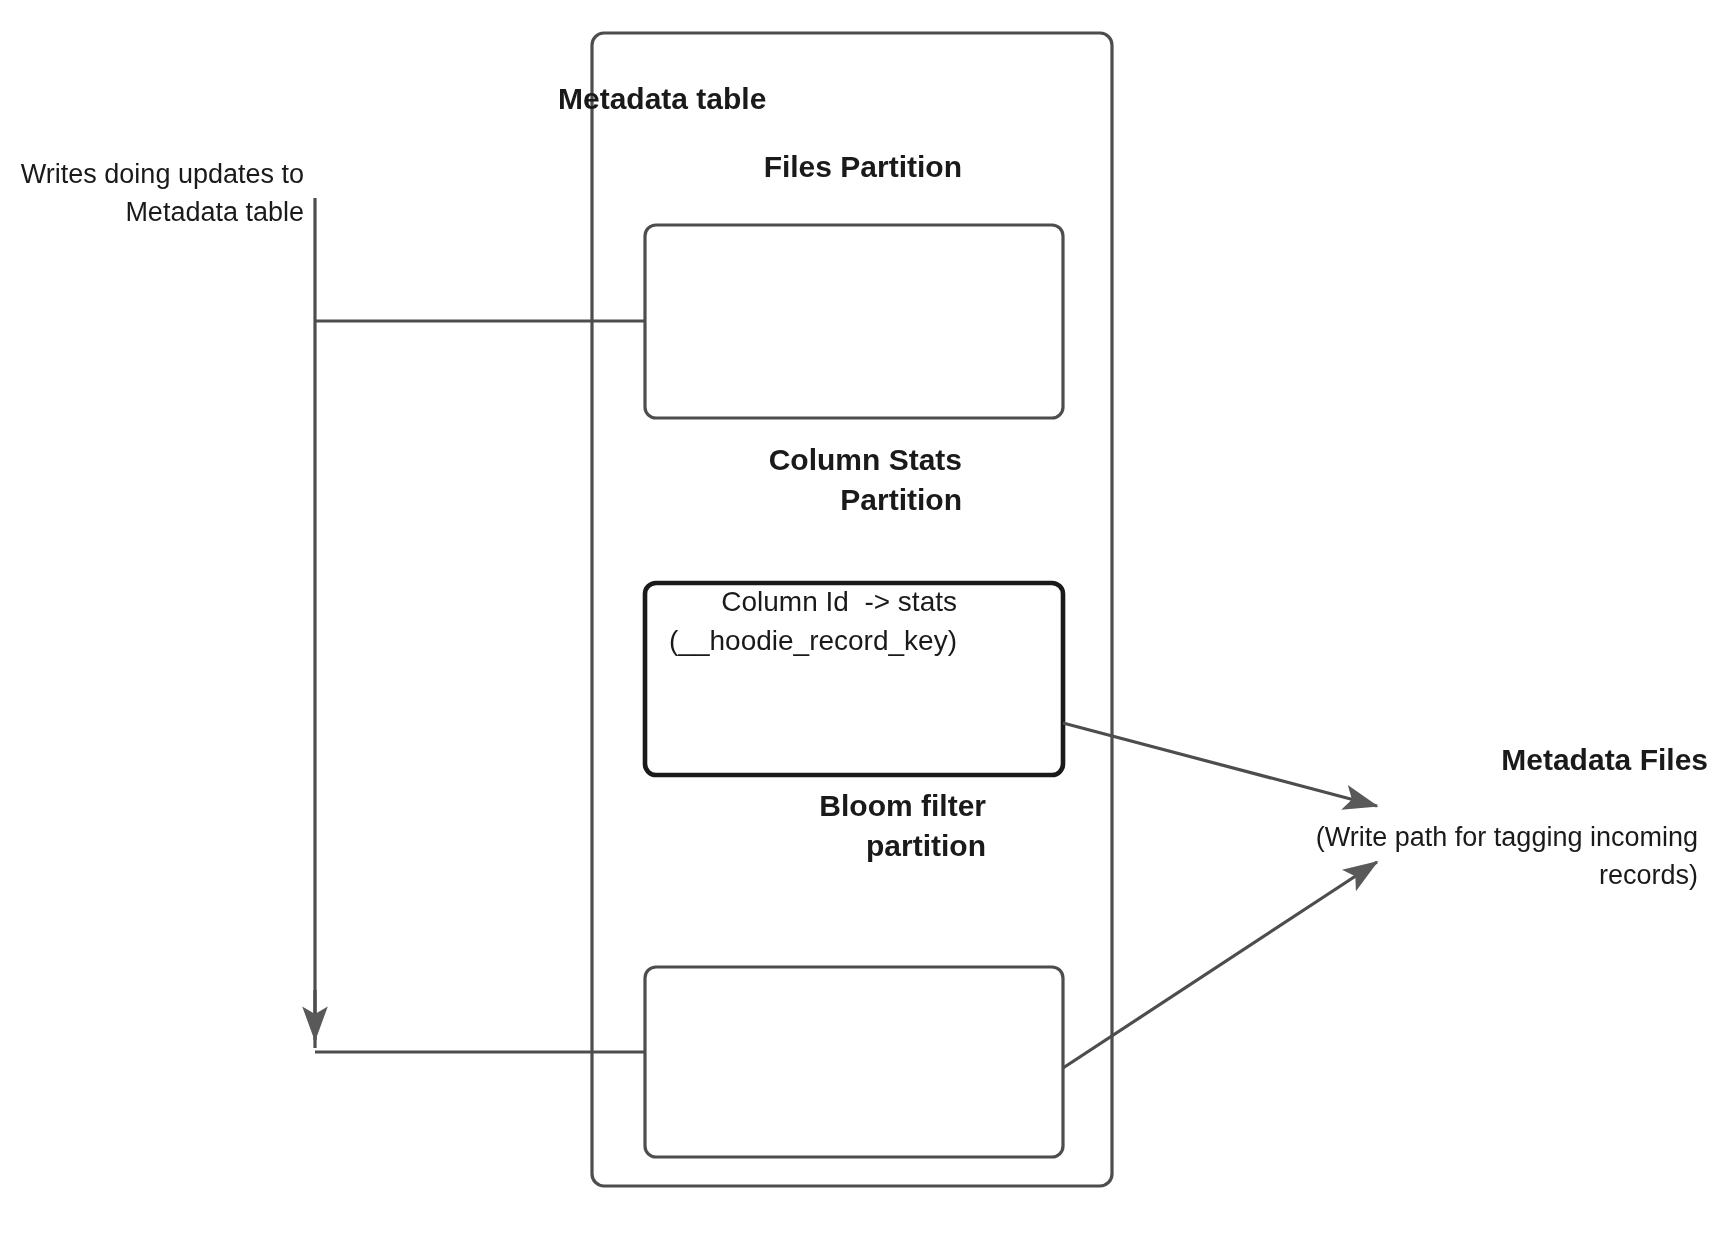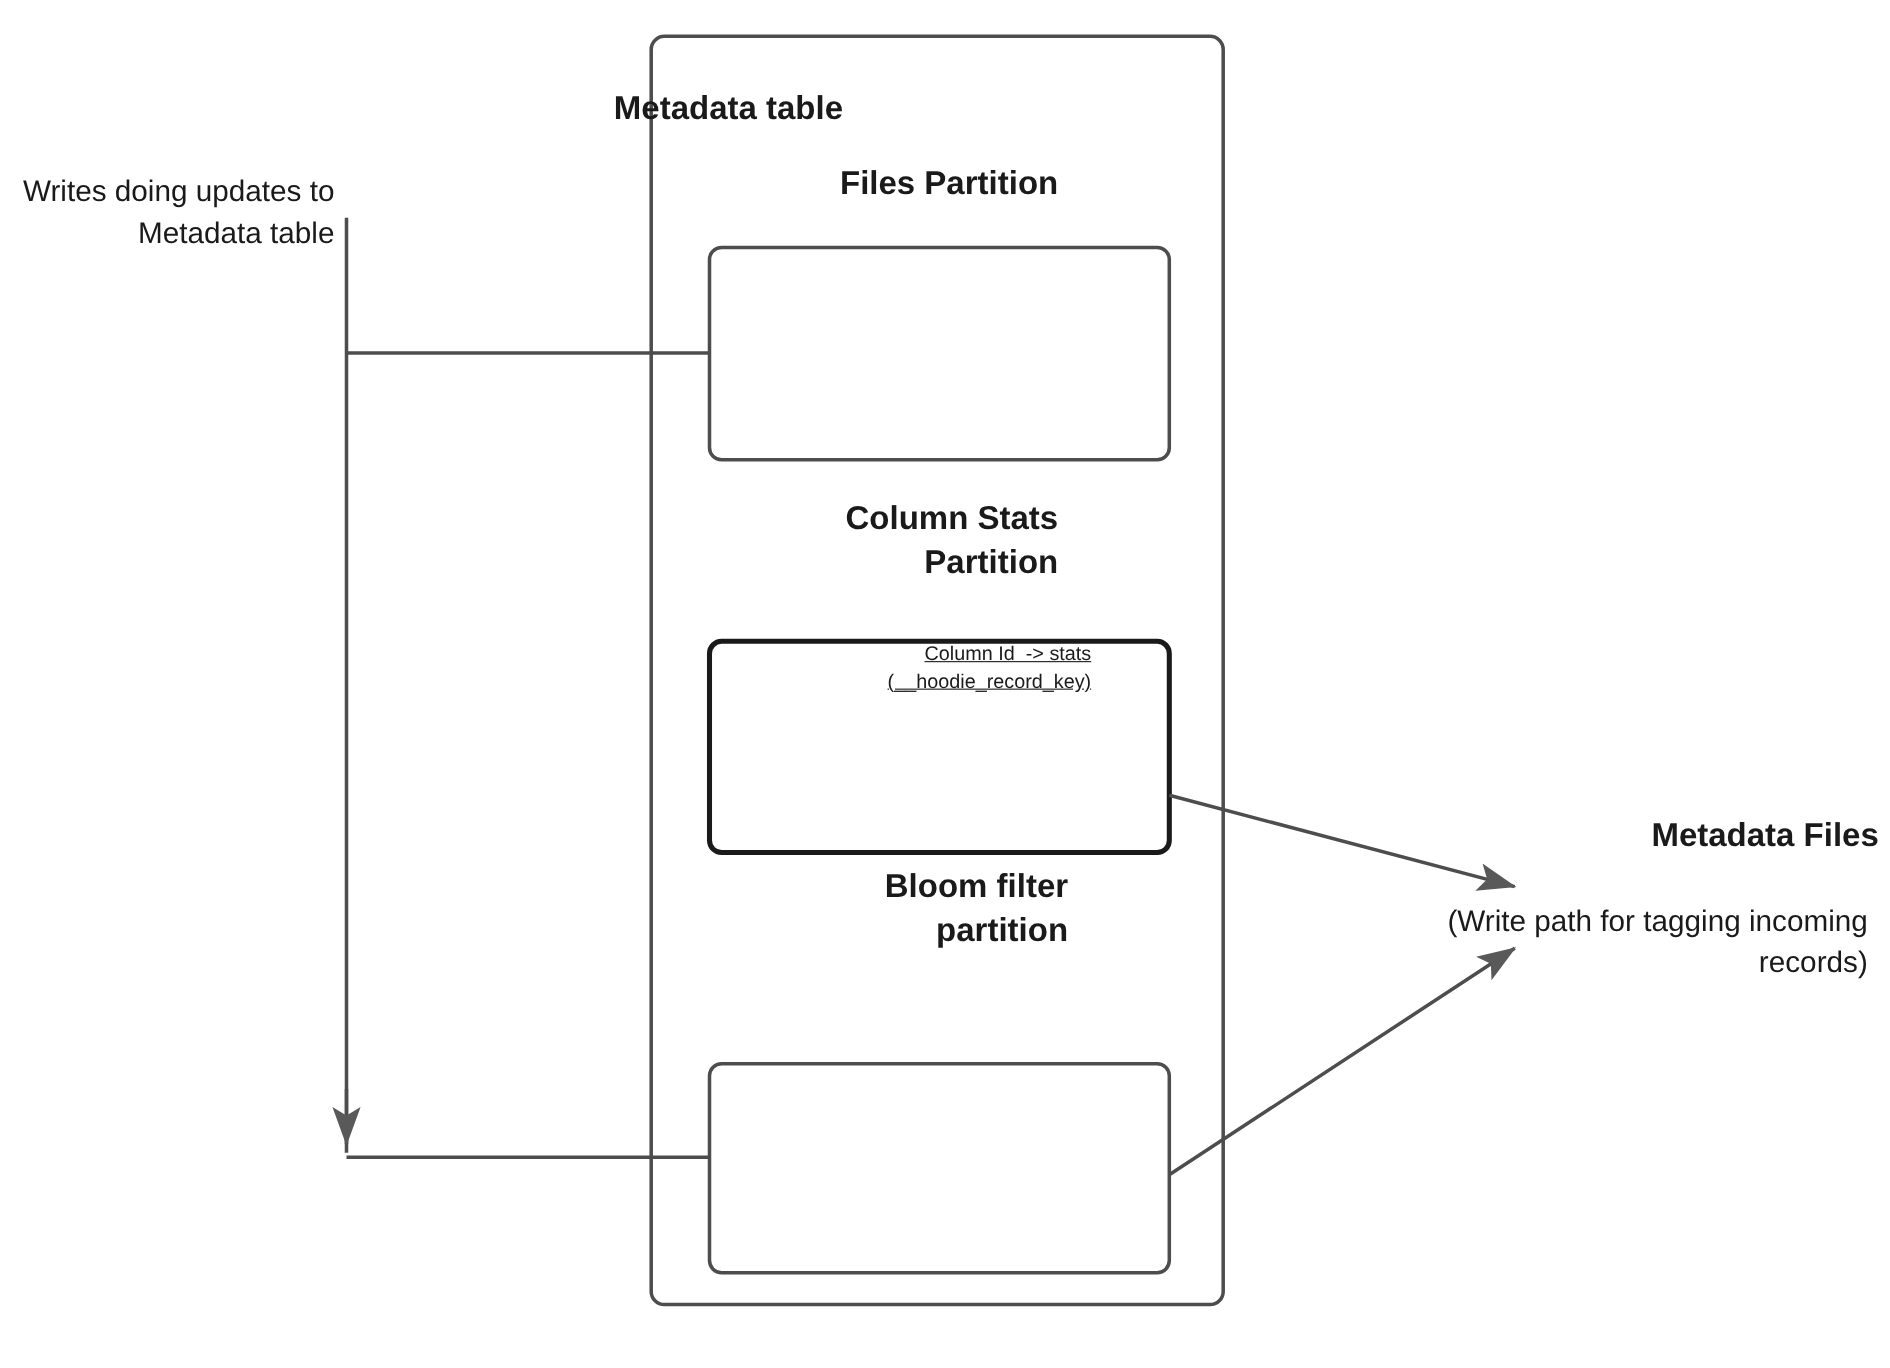--- a/index.html
+++ b/index.html
@@ -57,47 +57,46 @@
 
   
   #files-partition-title {
     left: 588px;
     top: 147px;
     width: 374px;
     font-size: 30px;
   }
   #column-stats-partition-title {
     left: 588px;
-    top: 452px;
+    top: 440px;
     width: 374px;
     font-size: 30px;
     line-height: 1.32;
   }
   #bloom-filter-partition-title {
-    left: 597px;
+    left: 612px;
     top: 786px;
     width: 374px;
     font-size: 30px;
     line-height: 1.32;
   }
 
   
   #files-box-label {
     left: 588px;
     top: 258px;
     width: 374px;
     font-size: 27px;
   }
   #colstats-box-label {
-    left: 608px;
+    left: 573px;
     top: 582px;
     width: 384px;
-    font-size: 18px;
+    font-size: 28px;
     line-height: 1.40;
-    text-decoration: underline;
   }
   #bloom-box-label {
     left: 588px;
     top: 952px;
     width: 374px;
     font-size: 27px;
   }
 
   
   #metadata-index-title {

